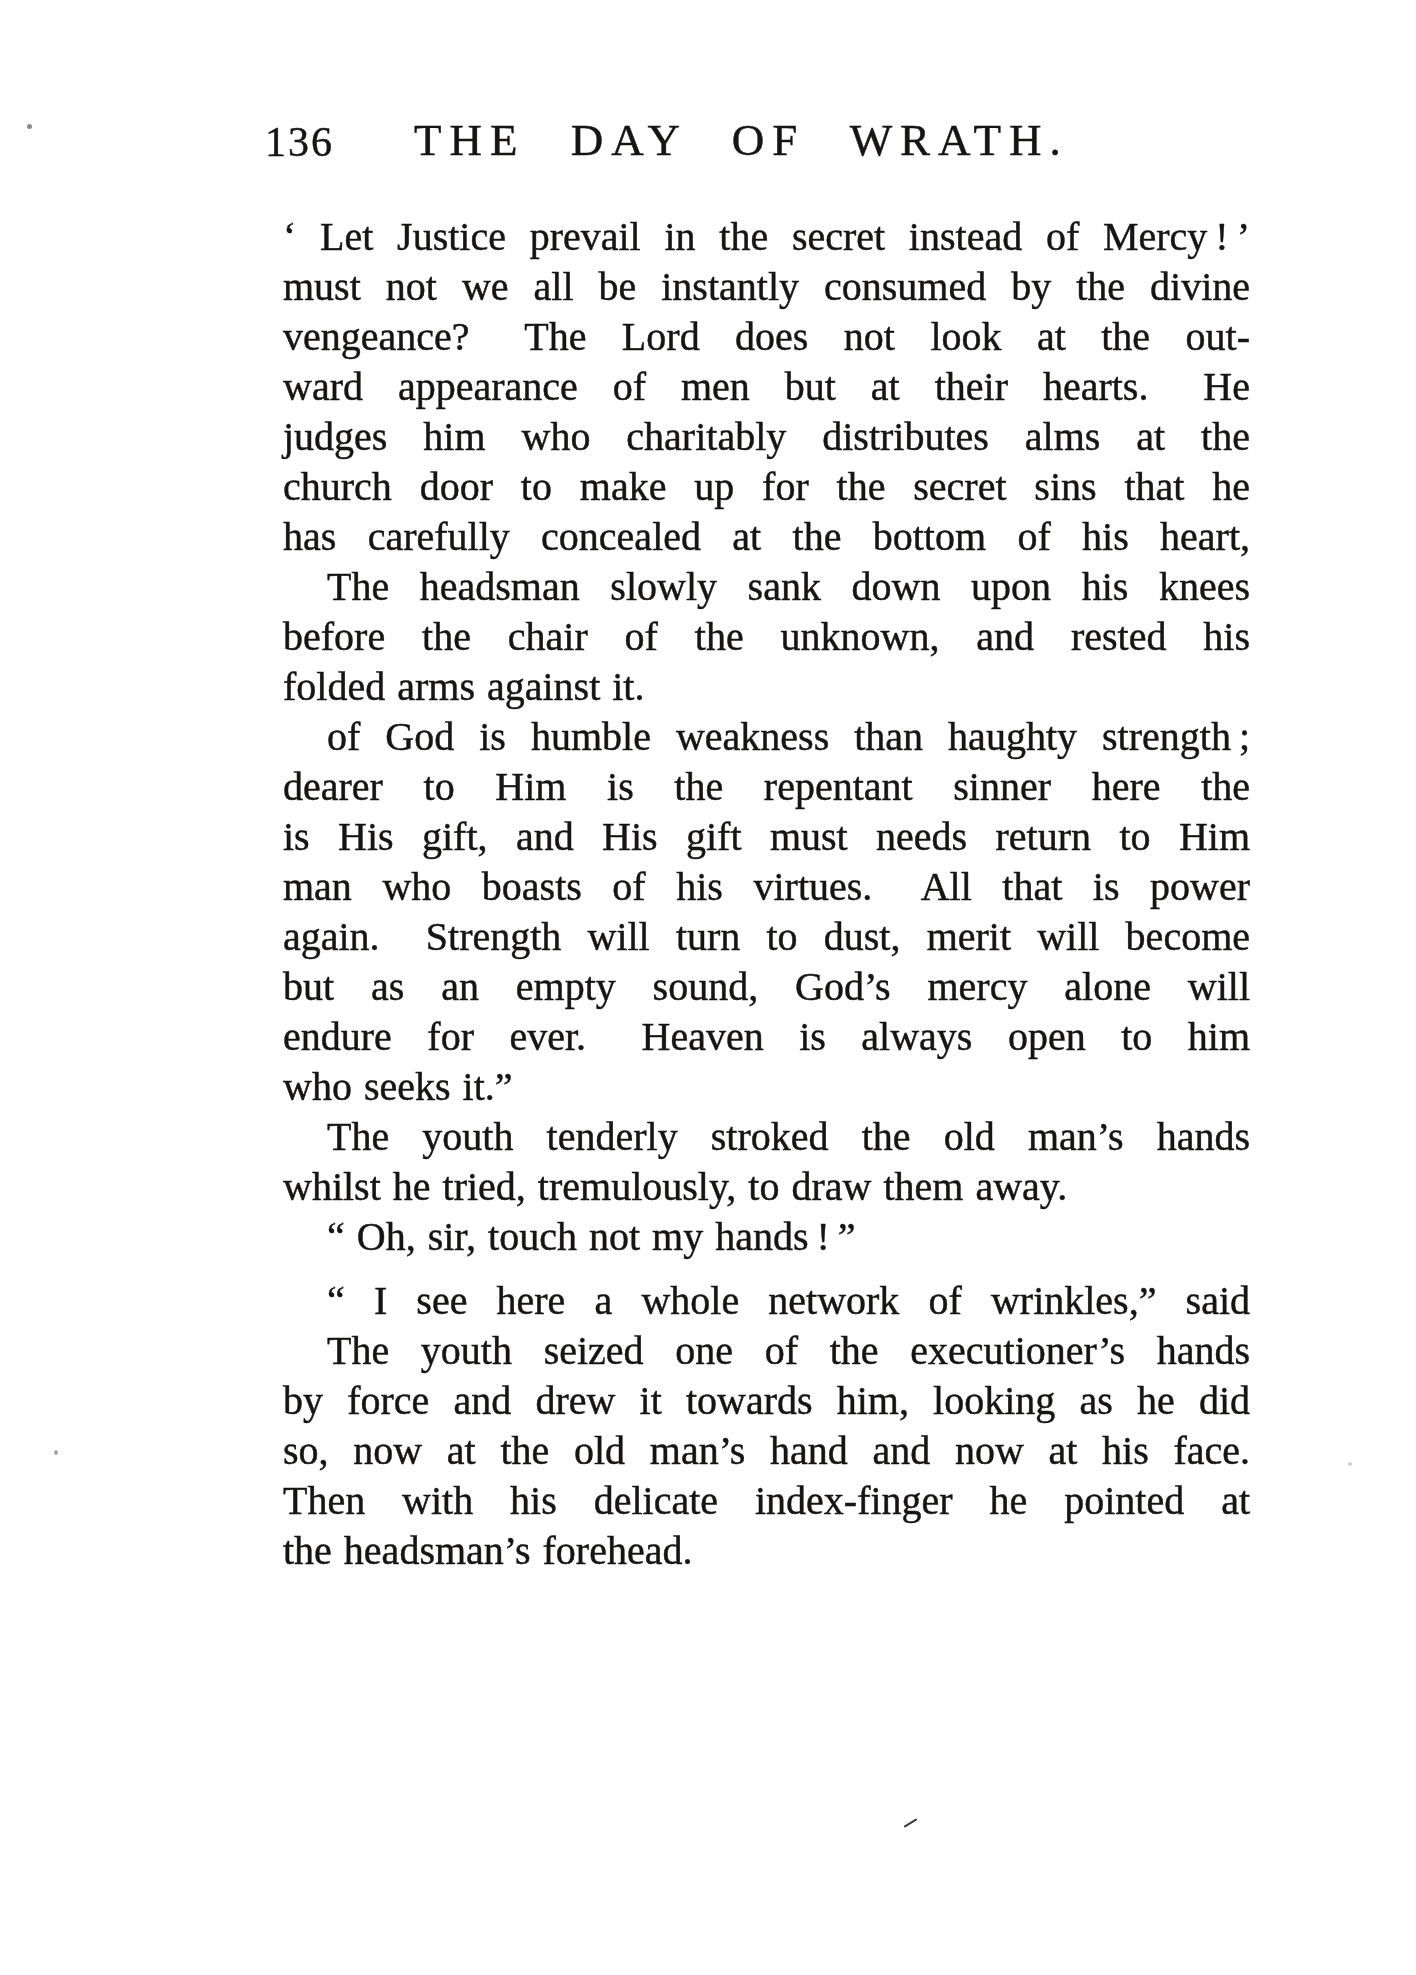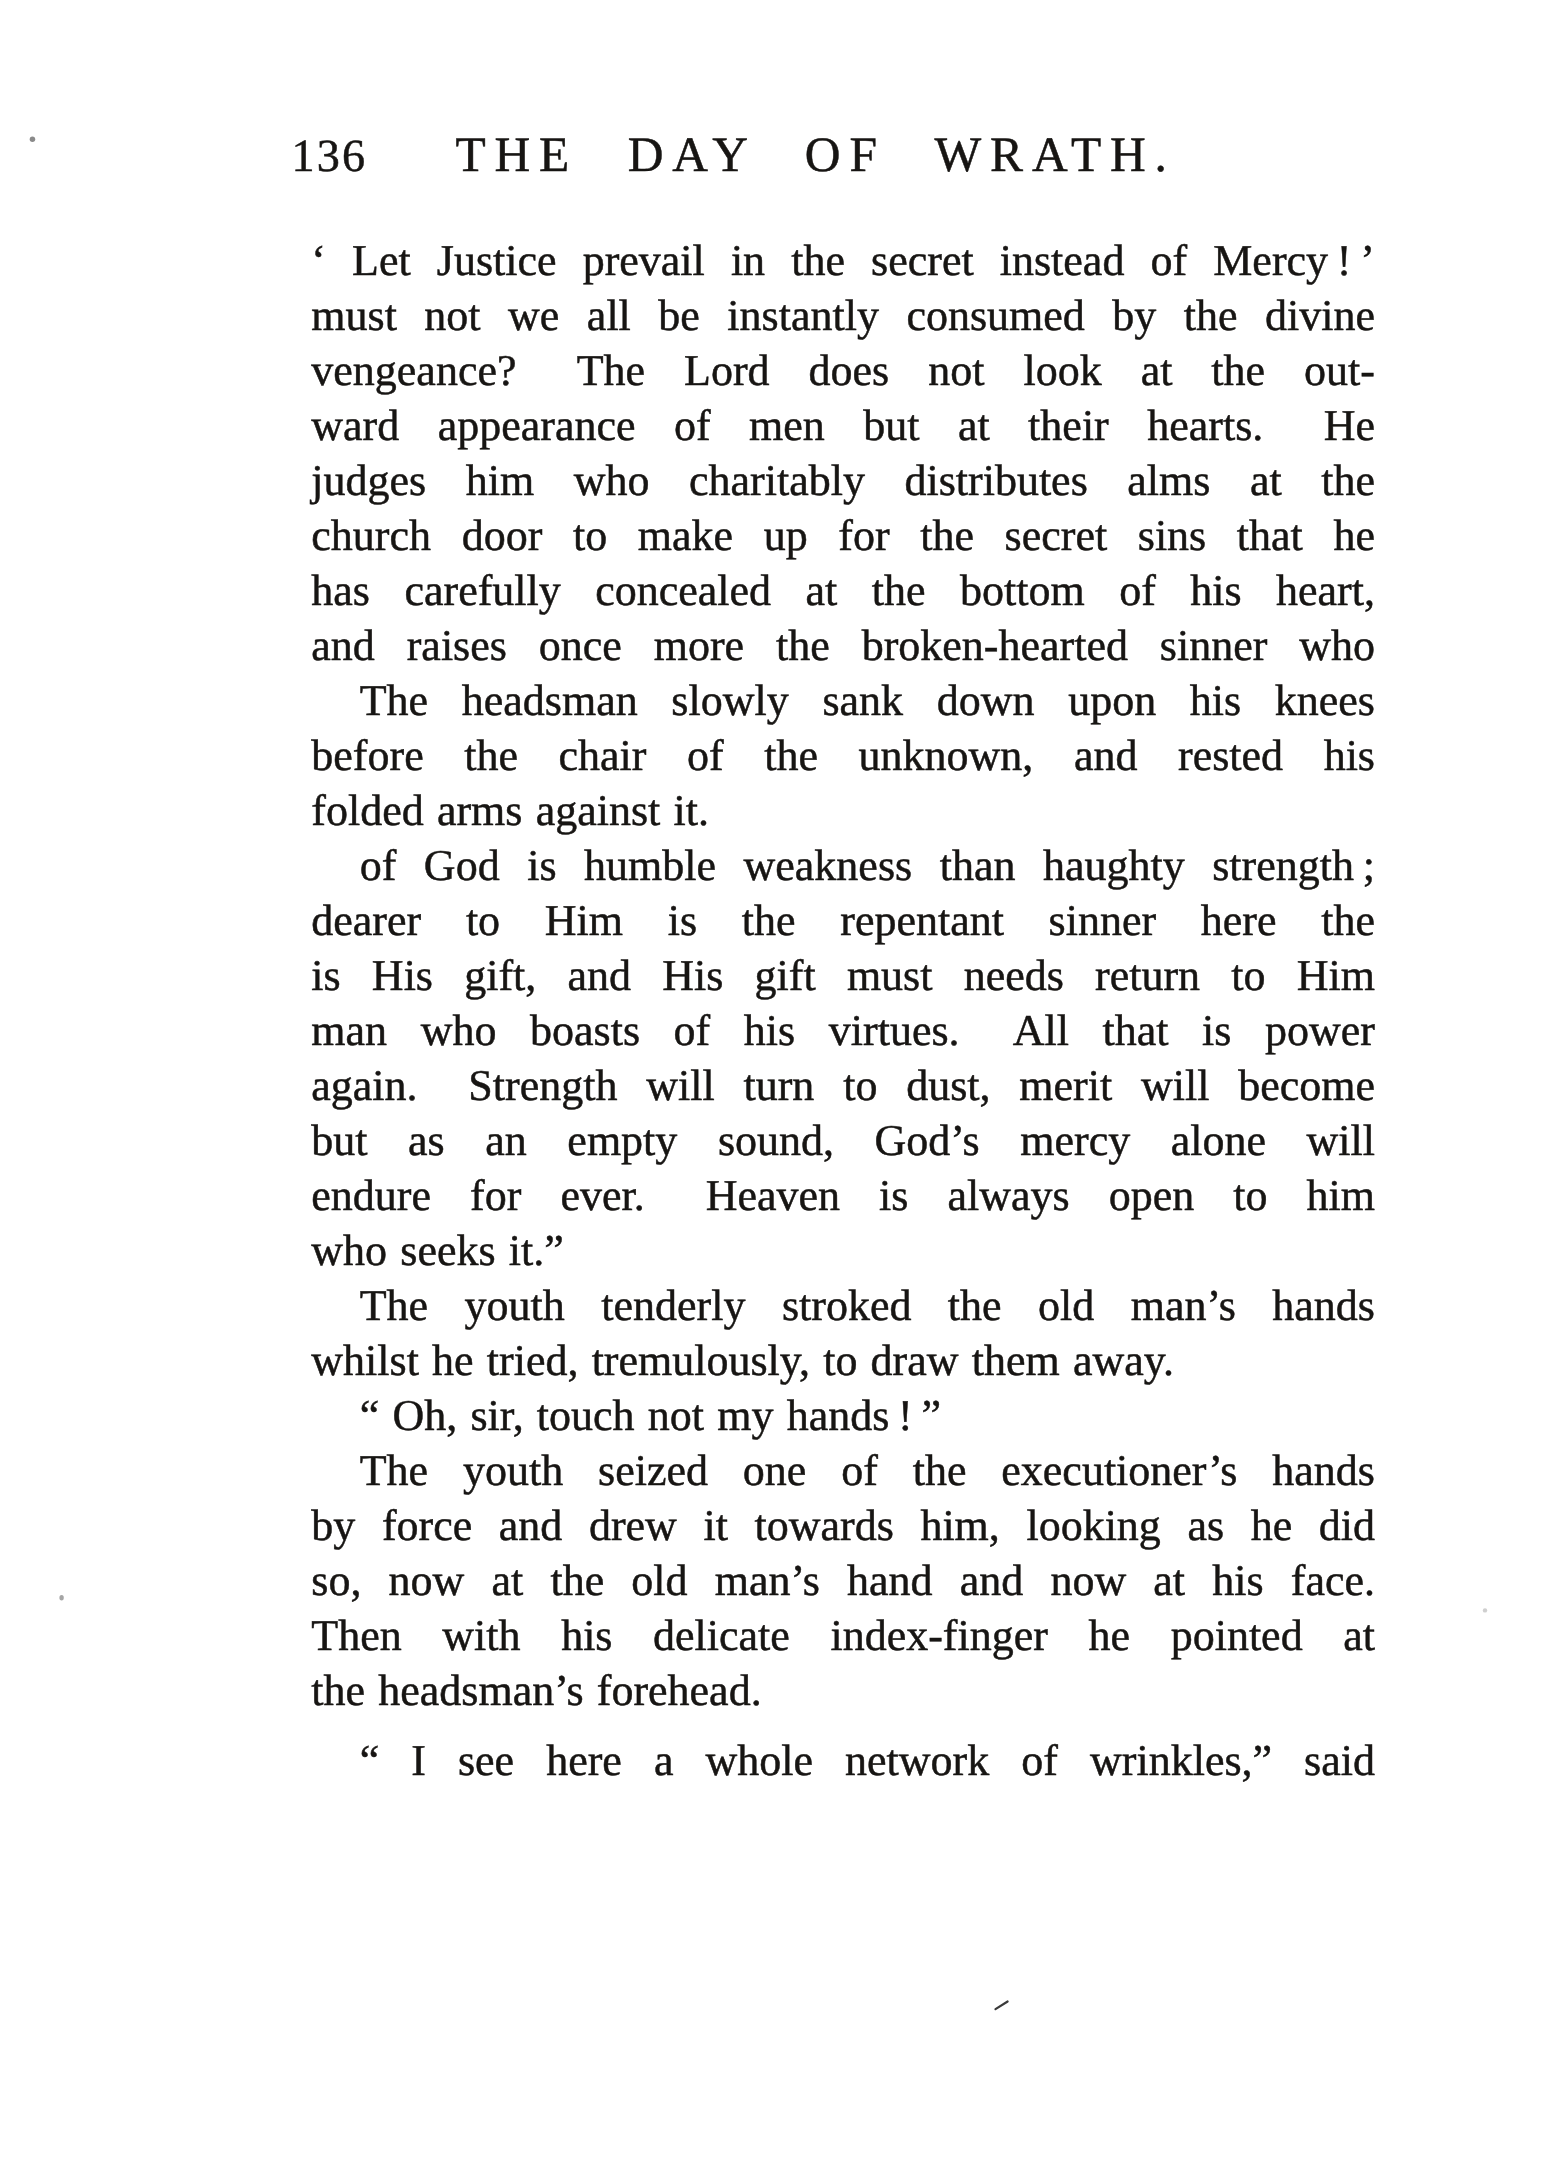--- a/index.html
+++ b/index.html
@@ -35,21 +35,20 @@
 
 <div class="text-block ink">
     <div class="para">
       <div class="line j">‘ Let Justice prevail in the secret instead of Mercy ! ’</div>
       <div class="line j">must not we all be instantly consumed by the divine</div>
       <div class="line j">vengeance?  The Lord does not look at the out-</div>
       <div class="line j">ward appearance of men but at their hearts.  He</div>
       <div class="line j">judges him who charitably distributes alms at the</div>
       <div class="line j">church door to make up for the secret sins that he</div>
       <div class="line j">has carefully concealed at the bottom of his heart,</div>
-      <div class="line j">and raises once more the broken-hearted sinner who</div>
     </div>
     <div class="para indent">
       <div class="line j">The headsman slowly sank down upon his knees</div>
       <div class="line j">before the chair of the unknown, and rested his</div>
       <div class="line">folded arms against it.</div>
     </div>
     <div class="para indent">
       <div class="line j">of God is humble weakness than haughty strength ;</div>
       <div class="line j">dearer to Him is the repentant sinner here the</div>
       <div class="line j">is His gift, and His gift must needs return to Him</div>
@@ -59,28 +58,28 @@
       <div class="line j">endure for ever.  Heaven is always open to him</div>
       <div class="line">who seeks it.”</div>
     </div>
     <div class="para indent">
       <div class="line j">The youth tenderly stroked the old man’s hands</div>
       <div class="line">whilst he tried, tremulously, to draw them away.</div>
     </div>
     <div class="para indent">
       <div class="line">“ Oh, sir, touch not my hands ! ”</div>
     </div>
+    <div class="para indent last-para">
+      <div class="line j">“ I see here a whole network of wrinkles,” said</div>
+    </div>
     <div class="para indent">
       <div class="line j">The youth seized one of the executioner’s hands</div>
       <div class="line j">by force and drew it towards him, looking as he did</div>
       <div class="line j">so, now at the old man’s hand and now at his face.</div>
       <div class="line j">Then with his delicate index-finger he pointed at</div>
       <div class="line">the headsman’s forehead.</div>
-    </div>
-    <div class="para indent last-para">
-      <div class="line j">“ I see here a whole network of wrinkles,” said</div>
     </div>
   </div>
 
 <div class="speck speck-a"></div>
 <div class="speck speck-b"></div>
 <div class="speck speck-c"></div>
 <div class="slash-mark"></div>
 
 </body></html>

